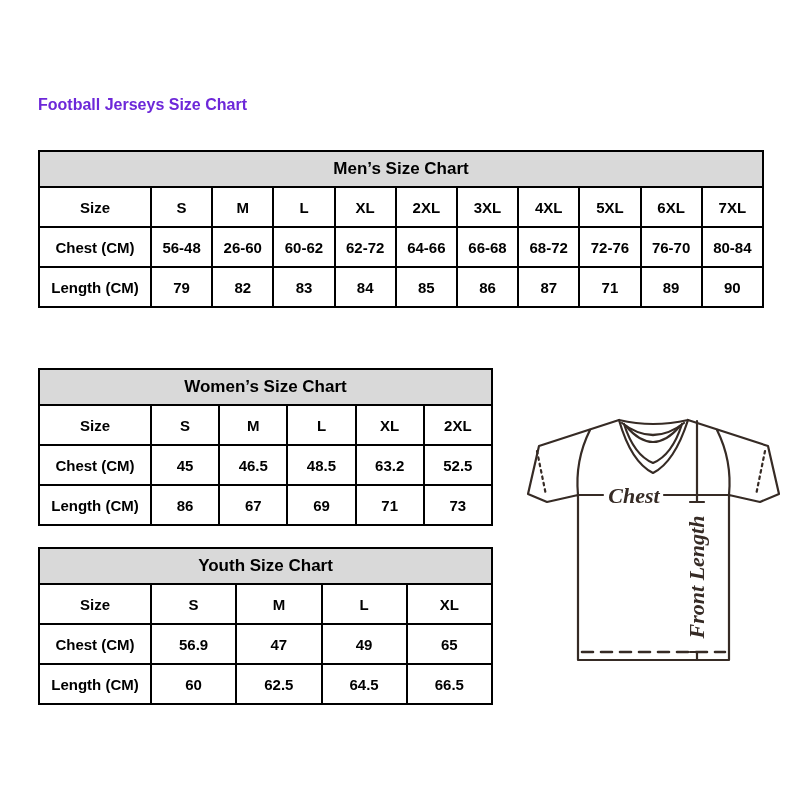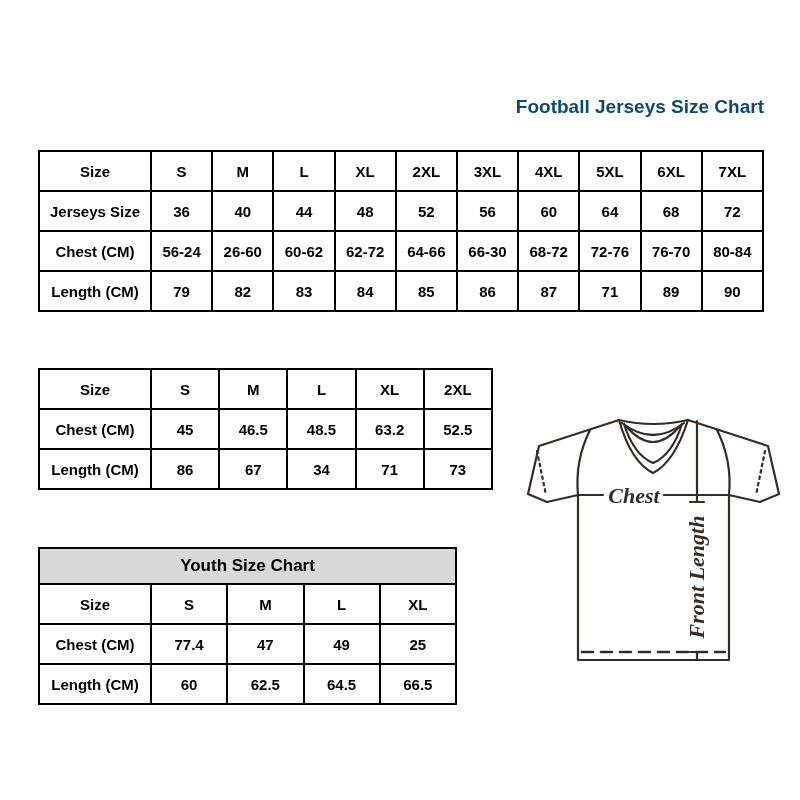--- a/index.html
+++ b/index.html
@@ -1,27 +1,27 @@
 <!DOCTYPE html>
 <html><head>
 <meta charset="utf-8">
 <style>
   html,body{margin:0;padding:0;}
   .page{position:relative;width:800px;height:800px;background:#ffffff;overflow:hidden;
         font-family:"Liberation Sans",sans-serif;color:#000;}
   .title{position:absolute;left:38px;top:96px;width:726px;margin:0;
-         text-align:right;font-size:19px;font-weight:bold;color:#0c4a6e;}
+         text-align:left;font-size:16px;font-weight:bold;color:#6d28d9;}
   table.size-table{position:absolute;border-collapse:collapse;table-layout:fixed;background:#fff;}
   table.size-table td{border:2px solid #000;text-align:center;vertical-align:middle;
         font-weight:bold;font-size:15px;color:#000;padding:0;}
   table.size-table tr.band td{background:#d9d9d9;font-size:17px;height:34px;}
   table.size-table tr:not(.band) td{height:38px;}
   #men-table{left:38px;top:150px;width:726px;}
   #women-table{left:38px;top:368px;width:455px;}
-  #youth-table{left:38px;top:547px;width:419px;}
+  #youth-table{left:38px;top:547px;width:455px;}
   .jersey{position:absolute;left:516px;top:400px;width:270px;height:270px;}
   .jersey svg{width:100%;height:100%;display:block;}
   .jersey path{fill:none;stroke:#362b25;stroke-width:2.2;stroke-linejoin:round;stroke-linecap:round;}
   .jersey path.dash-cuff{stroke-dasharray:2.5 4;}
   .jersey path.dash-hem{stroke-width:2.6;stroke-dasharray:11 8;}
   .jersey text{fill:#362b25;font-family:"Liberation Serif","DejaVu Serif",serif;
         font-style:italic;font-weight:bold;font-size:22px;text-anchor:middle;}
 </style>
 </head>
 <body>
@@ -38,54 +38,44 @@
         <col>
         <col>
         <col>
         <col>
         <col>
         <col>
         <col>
         <col>
       </colgroup>
       <tbody>
+        <tr class="band">
+          <td colspan="11">Men’s Size Chart</td>
+        </tr>
         <tr>
           <td>Size</td>
           <td>S</td>
           <td>M</td>
           <td>L</td>
           <td>XL</td>
           <td>2XL</td>
           <td>3XL</td>
           <td>4XL</td>
           <td>5XL</td>
           <td>6XL</td>
           <td>7XL</td>
         </tr>
         <tr>
-          <td>Jerseys Size</td>
-          <td>36</td>
-          <td>40</td>
-          <td>44</td>
-          <td>48</td>
-          <td>52</td>
-          <td>56</td>
-          <td>60</td>
-          <td>64</td>
-          <td>68</td>
-          <td>72</td>
-        </tr>
-        <tr>
           <td>Chest (CM)</td>
-          <td>56-24</td>
+          <td>56-48</td>
           <td>26-60</td>
           <td>60-62</td>
           <td>62-72</td>
           <td>64-66</td>
-          <td>66-30</td>
+          <td>66-68</td>
           <td>68-72</td>
           <td>72-76</td>
           <td>76-70</td>
           <td>80-84</td>
         </tr>
         <tr>
           <td>Length (CM)</td>
           <td>79</td>
           <td>82</td>
           <td>83</td>
@@ -102,41 +92,44 @@
   <table class="size-table" id="women-table">
       <colgroup>
         <col style="width: 112px;">
         <col>
         <col>
         <col>
         <col>
         <col>
       </colgroup>
       <tbody>
+        <tr class="band">
+          <td colspan="6">Women’s Size Chart</td>
+        </tr>
         <tr>
           <td>Size</td>
           <td>S</td>
           <td>M</td>
           <td>L</td>
           <td>XL</td>
           <td>2XL</td>
         </tr>
         <tr>
           <td>Chest (CM)</td>
           <td>45</td>
           <td>46.5</td>
           <td>48.5</td>
           <td>63.2</td>
           <td>52.5</td>
         </tr>
         <tr>
           <td>Length (CM)</td>
           <td>86</td>
           <td>67</td>
-          <td>34</td>
+          <td>69</td>
           <td>71</td>
           <td>73</td>
         </tr>
       </tbody>
     </table>
   <table class="size-table" id="youth-table">
       <colgroup>
         <col style="width: 112px;">
         <col>
         <col>
@@ -149,24 +142,24 @@
         </tr>
         <tr>
           <td>Size</td>
           <td>S</td>
           <td>M</td>
           <td>L</td>
           <td>XL</td>
         </tr>
         <tr>
           <td>Chest (CM)</td>
-          <td>77.4</td>
+          <td>56.9</td>
           <td>47</td>
           <td>49</td>
-          <td>25</td>
+          <td>65</td>
         </tr>
         <tr>
           <td>Length (CM)</td>
           <td>60</td>
           <td>62.5</td>
           <td>64.5</td>
           <td>66.5</td>
         </tr>
       </tbody>
     </table>

